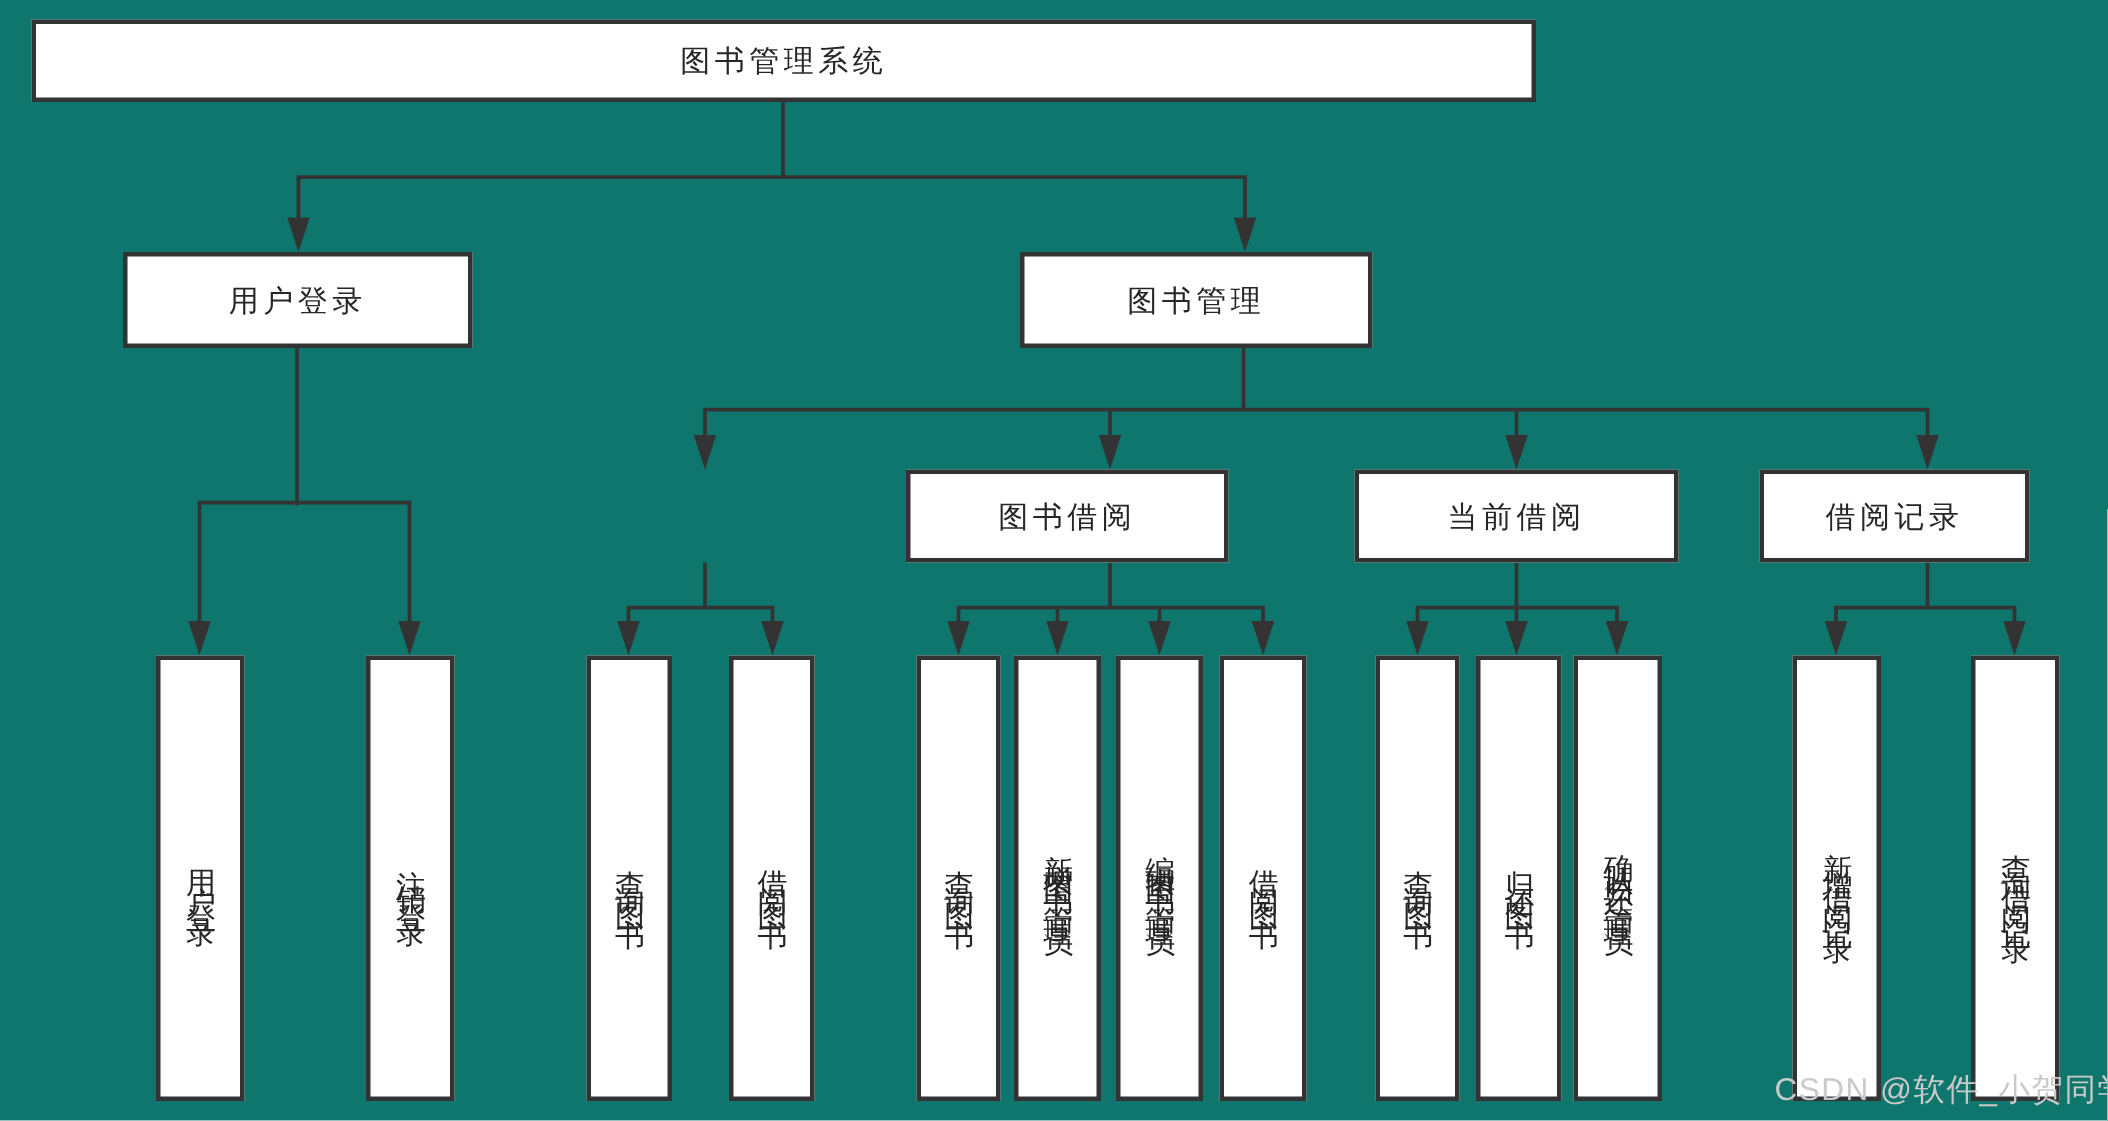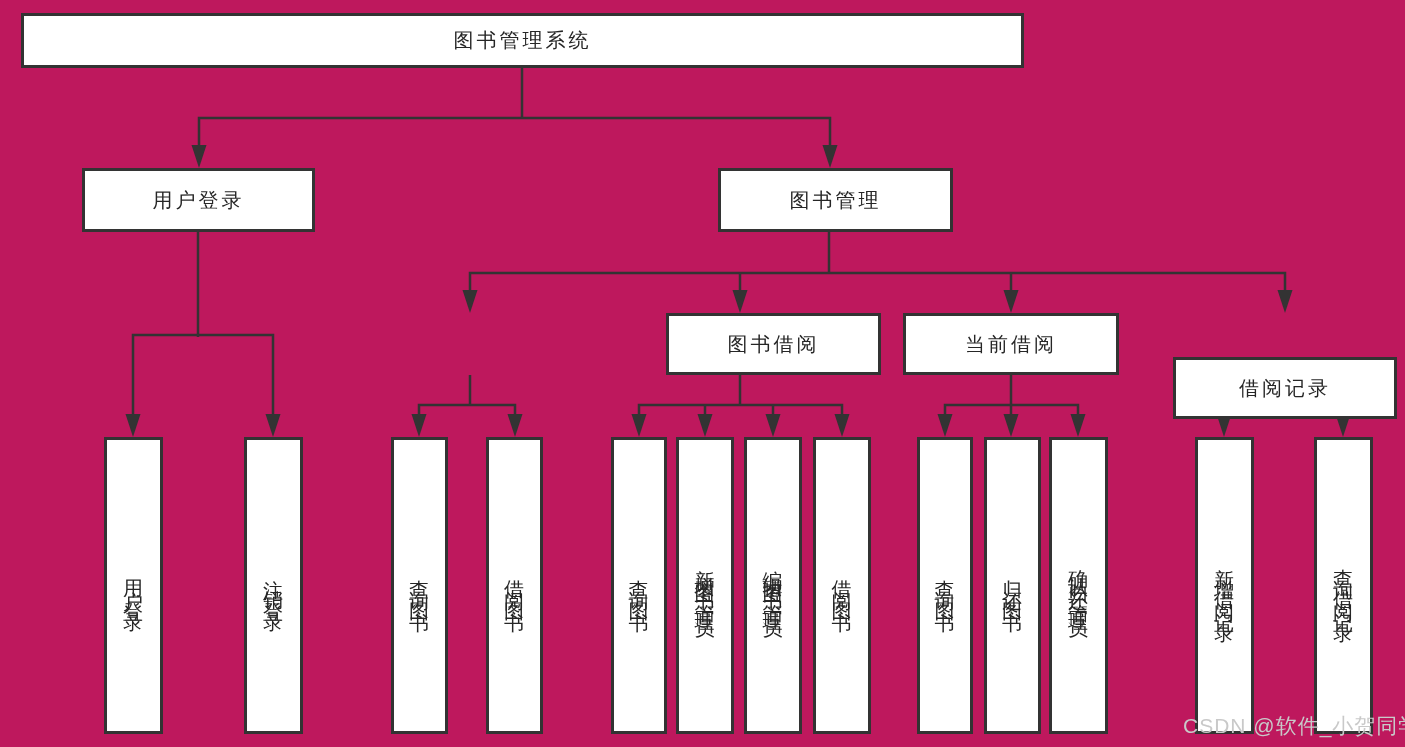--- a/index.html
+++ b/index.html
@@ -1,19 +1,19 @@
 <!DOCTYPE html>
 <html><head>
 <meta charset="utf-8">
 <style>
   html,body{margin:0;padding:0;background:#ffffff;}
   .stage{
     position:relative;
     width:1405px;height:747px;
-    background:#be185d;
+    background:#0f766e;
     overflow:hidden;
     font-family:"Liberation Sans","DejaVu Sans",sans-serif;
   }
   .wires{position:absolute;left:0;top:0;z-index:1;}
   .box{
     position:absolute;
     box-sizing:border-box;
     border:3px solid #333333;
     background:#ffffff;
     display:flex;
@@ -102,31 +102,31 @@
     </g>
   </svg>
 
   <div class="box" style="left:21px;top:13px;width:1003px;height:55px;">
     <span class="h-label">图书管理系统</span>
   </div>
 
   <div class="box" style="left:82px;top:168px;width:233px;height:64px;">
     <span class="h-label">用户登录</span>
   </div>
-  <div class="box" style="left:718px;top:168px;width:235px;height:64px;">
+  <div class="box" style="left:680px;top:168px;width:235px;height:64px;">
     <span class="h-label">图书管理</span>
   </div>
 
-  <div class="box" style="left:666px;top:313px;width:215px;height:62px;">
+  <div class="box" style="left:604px;top:313px;width:215px;height:62px;">
     <span class="h-label">图书借阅</span>
   </div>
   <div class="box" style="left:903px;top:313px;width:216px;height:62px;text-align:right;">
     <span class="h-label">当前借阅</span>
   </div>
-  <div class="box" style="left:1173px;top:313px;width:224px;height:62px;margin-top:44px;">
+  <div class="box" style="left:1173px;top:313px;width:180px;height:62px;">
     <span class="h-label">借阅记录</span>
   </div>
 
   <div class="box" style="left:104px;top:437px;width:59px;height:297px;">
     <span class="v-label">用户登录</span>
   </div>
   <div class="box" style="left:244px;top:437px;width:59px;height:297px;">
     <span class="v-label">注销登录</span>
   </div>
 

